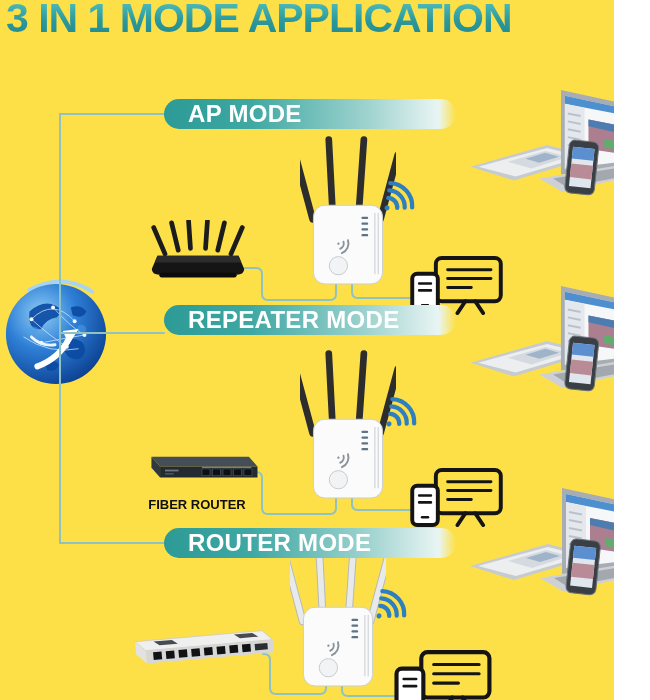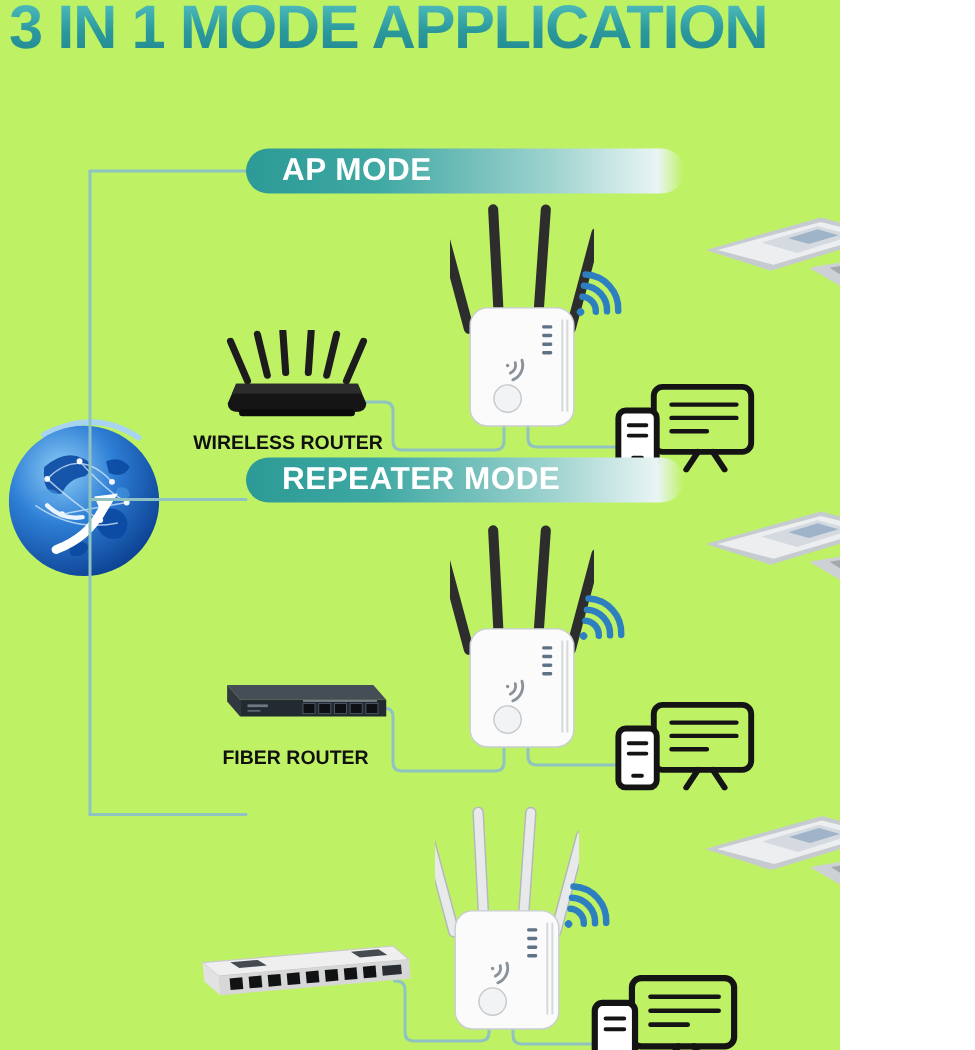--- a/index.html
+++ b/index.html
@@ -1,35 +1,35 @@
 <!DOCTYPE html>
 <html><head>
 <meta charset="utf-8">
 <style>
   html,body{margin:0;padding:0;background:#fff;}
   .canvas{
-    position:relative;width:560px;height:700px;overflow:hidden;background:#bef264;
+    position:relative;width:614px;height:700px;overflow:hidden;background:#fde047;
     font-family:"Liberation Sans",sans-serif;
   }
   .title{
     position:absolute;left:6px;top:-4px;
     font-size:41px;font-weight:bold;letter-spacing:-1px;line-height:1.1;
     color:#2f9ea4;white-space:nowrap;
   }
   @supports (-webkit-background-clip:text){
     .title{
       background:linear-gradient(180deg,#58c7c5 0%,#2b989c 55%,#1f868c 100%);
       -webkit-background-clip:text;-webkit-text-fill-color:transparent;
     }
   }
   .banner{
     position:absolute;left:164px;width:292px;height:30px;box-sizing:border-box;
     border-radius:16px;padding-left:24px;
     background:linear-gradient(90deg,#2c9a96 0%,#3fa8a3 30%,#9fd3cf 70%,#e9f5f4 94%,rgba(255,255,255,0) 100%);
-    color:#fff;font-weight:bold;font-size:21px;line-height:30px;letter-spacing:.3px;
+    color:#fff;font-weight:bold;font-size:24px;line-height:30px;letter-spacing:.3px;
   }
   .dev-label{
     position:absolute;text-align:center;
     font-size:13px;font-weight:bold;color:#101010;white-space:nowrap;
   }
   svg.art{position:absolute;left:0;top:0;}
 </style>
 </head>
 <body>
 
@@ -245,17 +245,19 @@
   </svg>
 
   <div class="title">3 IN 1 MODE APPLICATION</div>
 
   <div class="banner" style="top:99px">
     <span>AP MODE</span>
   </div>
   <div class="banner" style="top:305px">
     <span>REPEATER MODE</span>
   </div>
-
-  <div class="dev-label" style="left:117px;top:287px;width:150px">WIRELESS ROUTER</div>
+  <div class="banner" style="top:528px">
+    <span>ROUTER MODE</span>
+  </div>
+
   <div class="dev-label" style="left:122px;top:497px;width:150px">FIBER ROUTER</div>
 
 </div>
 
 </body></html>

